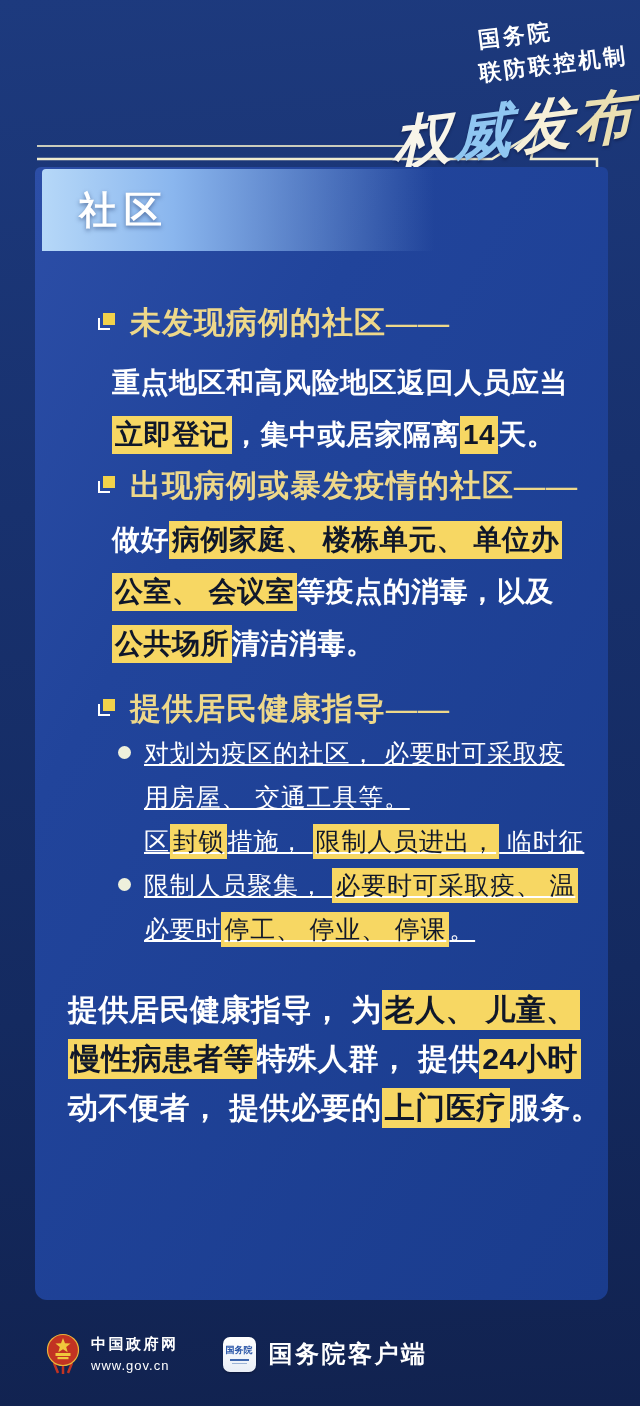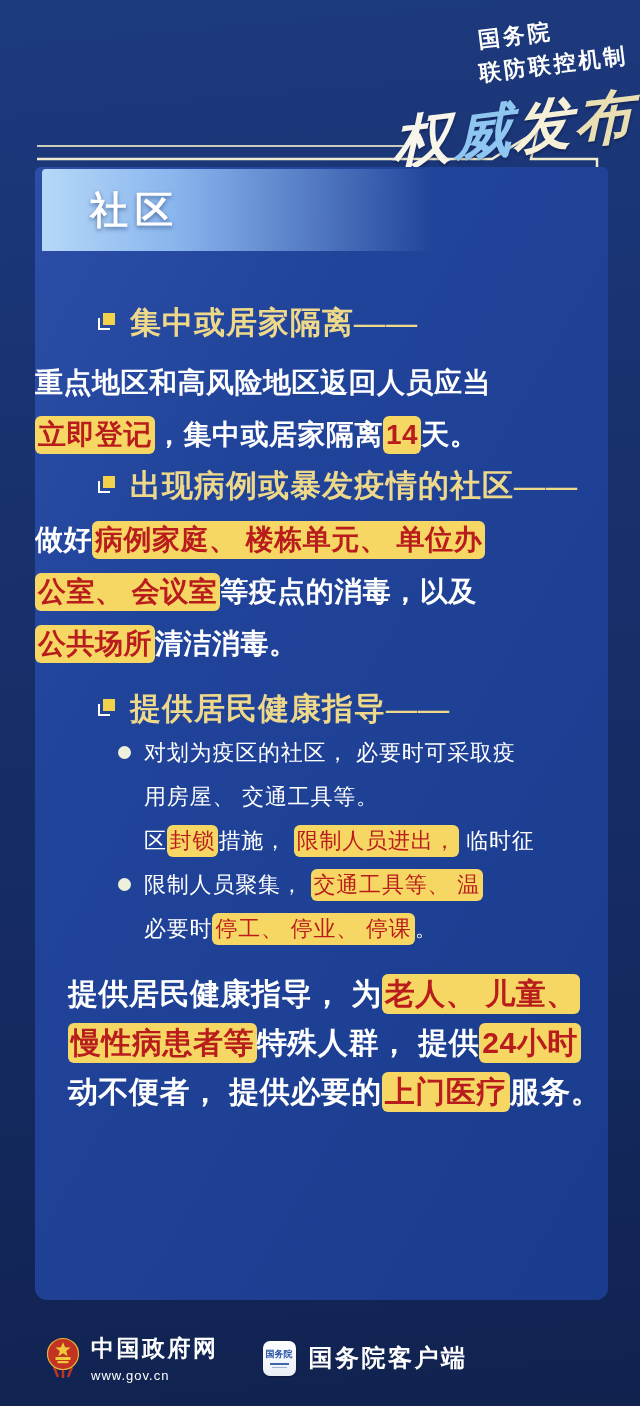--- a/index.html
+++ b/index.html
@@ -27,69 +27,69 @@
     position:absolute;left:35px;top:167px;width:573px;height:1133px;
     background:linear-gradient(120deg,#2c4ea7 0%,#21449b 30%,#1a3c8d 100%);
     border-radius:6px 6px 12px 12px;overflow:hidden;
   }
   .titlebar{
     position:absolute;left:7px;top:2px;height:82px;width:545px;
     background:linear-gradient(90deg,#b6d8f8 0%,#8ab6ee 24%,rgba(43,77,167,0) 72%);
     display:flex;align-items:center;border-radius:4px 0 0 0;
   }
   .title-text{
-    font-size:38px;font-weight:bold;color:#ffffff;padding-left:48px;letter-spacing:7px;
+    font-size:38px;font-weight:bold;color:#ffffff;padding-left:37px;letter-spacing:7px;
     text-shadow:0 2px 4px rgba(18,40,92,.5);
   }
   .content{position:absolute;top:84px;left:0;right:0;}
   
   .sec-heading{
     display:flex;align-items:center;padding-left:63px;line-height:44px;
     font-family:"Liberation Serif",serif;font-weight:bold;font-size:31px;
     color:#eed88a;letter-spacing:1px;white-space:nowrap;
   }
   .bullet-sq{width:18px;height:18px;position:relative;margin:0 14px 4px 0;flex:none;}
   .bullet-sq::before{
     content:"";position:absolute;left:0;bottom:0;width:10px;height:10px;
     border-left:2.5px solid #ffffff;border-bottom:2.5px solid #ffffff;
   }
   .bullet-sq::after{
     content:"";position:absolute;right:1px;top:1px;width:12px;height:12px;background:#f2d24b;
   }
   
-  .sec-body{}
+  .sec-body{padding-left:77px;}
   .sec-body .line{
     line-height:52px;font-size:28px;font-weight:bold;color:#ffffff;
     letter-spacing:.5px;white-space:nowrap;
   }
-  .hl{background:#f7d763;color:#b91c1c;padding:3px 3px 4px 3px;border-radius:6px;}
+  .hl{background:#f7d763;color:#0f172a;padding:3px 3px 4px 3px;border-radius:0;}
   
   .sub-bullet{display:flex;padding-left:83px;}
   .dot{width:13px;height:13px;border-radius:50%;background:#eef0dc;margin:15px 13px 0 0;flex:none;}
   .sub-lines .line{
-    line-height:44px;font-size:22px;font-weight:400;color:#ffffff;
-    letter-spacing:.8px;white-space:nowrap;
+    line-height:44px;font-size:25px;font-weight:400;color:#ffffff;
+    letter-spacing:.8px;white-space:nowrap;text-decoration:underline;
   }
   
   .section.s0{margin-top:50px;}
   .section.s1{margin-top:3px;}
   .section.s2{margin-top:17px;}
   .section.s0 .sec-body{margin-top:12px;}
   .section.s1 .sec-body{margin-top:6px;}
   .section .sub-bullet:first-of-type{margin-top:12px;}
   
-  .closing{padding-left:33px;margin-top:18px;}
+  .closing{padding-left:33px;margin-top:34px;}
   .closing .line{
     line-height:49px;font-size:30px;font-weight:bold;color:#ffffff;
     letter-spacing:.5px;white-space:nowrap;
   }
   
   .footer{position:absolute;left:45px;top:1333px;display:flex;align-items:center;color:#fff;}
   .gov-block{margin-left:10px;}
-  .gov-name{font-size:23px;font-weight:bold;letter-spacing:2.5px;}
+  .gov-name{font-size:15px;font-weight:bold;letter-spacing:2.5px;}
   .gov-url{font-size:13px;font-weight:normal;letter-spacing:1px;margin-top:4px;}
   .app-icon{
     margin-left:44px;width:33px;height:35px;border-radius:7px;
     background:linear-gradient(#ffffff,#e9eef6);
     display:flex;flex-direction:column;align-items:center;justify-content:center;
     box-shadow:0 1px 2px rgba(0,0,20,.4);
   }
   .app-icon .t{color:#2a56a8;font-size:9px;font-weight:bold;letter-spacing:0;}
   .app-icon .l{width:19px;height:2px;background:#3f66ad;margin-top:2px;}
   .app-icon .l2{width:15px;height:1.5px;background:#9db4d6;margin-top:2px;}
@@ -110,21 +110,21 @@
 </div>
 
 <div class="panel">
   <div class="titlebar">
     <span class="title-text">社区</span>
   </div>
   <div class="content">
       <div class="section s0">
         <div class="sec-heading">
           <span class="bullet-sq"></span>
-          <span class="sec-heading-text">集中或居家隔离——</span>
+          <span class="sec-heading-text">未发现病例的社区——</span>
         </div>
         <div class="sec-body">
           <div class="line"><span class="seg">重点地区和高风险地区返回人员应当</span></div>
           <div class="line"><span class="hl">立即登记</span><span class="seg">，集中或居家隔离</span><span class="hl">14</span><span class="seg">天。</span></div>
         </div>
       </div>
       <div class="section s1">
         <div class="sec-heading">
           <span class="bullet-sq"></span>
           <span class="sec-heading-text">出现病例或暴发疫情的社区——</span>
@@ -144,21 +144,21 @@
           <span class="dot"></span>
           <div class="sub-lines">
             <div class="line"><span class="seg">对划为疫区的社区， 必要时可采取疫</span></div>
             <div class="line"><span class="seg">用房屋、 交通工具等。</span></div>
             <div class="line"><span class="seg">区</span><span class="hl">封锁</span><span class="seg">措施， </span><span class="hl">限制人员进出，</span><span class="seg"> 临时征</span></div>
           </div>
         </div>
         <div class="sub-bullet">
           <span class="dot"></span>
           <div class="sub-lines">
-            <div class="line"><span class="seg">限制人员聚集， </span><span class="hl">交通工具等、 温</span></div>
+            <div class="line"><span class="seg">限制人员聚集， </span><span class="hl">必要时可采取疫、 温</span></div>
             <div class="line"><span class="seg">必要时</span><span class="hl">停工、 停业、 停课</span><span class="seg">。</span></div>
           </div>
         </div>
       </div>
       <div class="closing">
         <div class="line"><span class="seg">提供居民健康指导， 为</span><span class="hl">老人、 儿童、</span></div>
         <div class="line"><span class="hl">慢性病患者等</span><span class="seg">特殊人群， 提供</span><span class="hl">24小时</span></div>
         <div class="line"><span class="seg">动不便者， 提供必要的</span><span class="hl">上门医疗</span><span class="seg">服务。</span></div>
       </div>
     </div>

